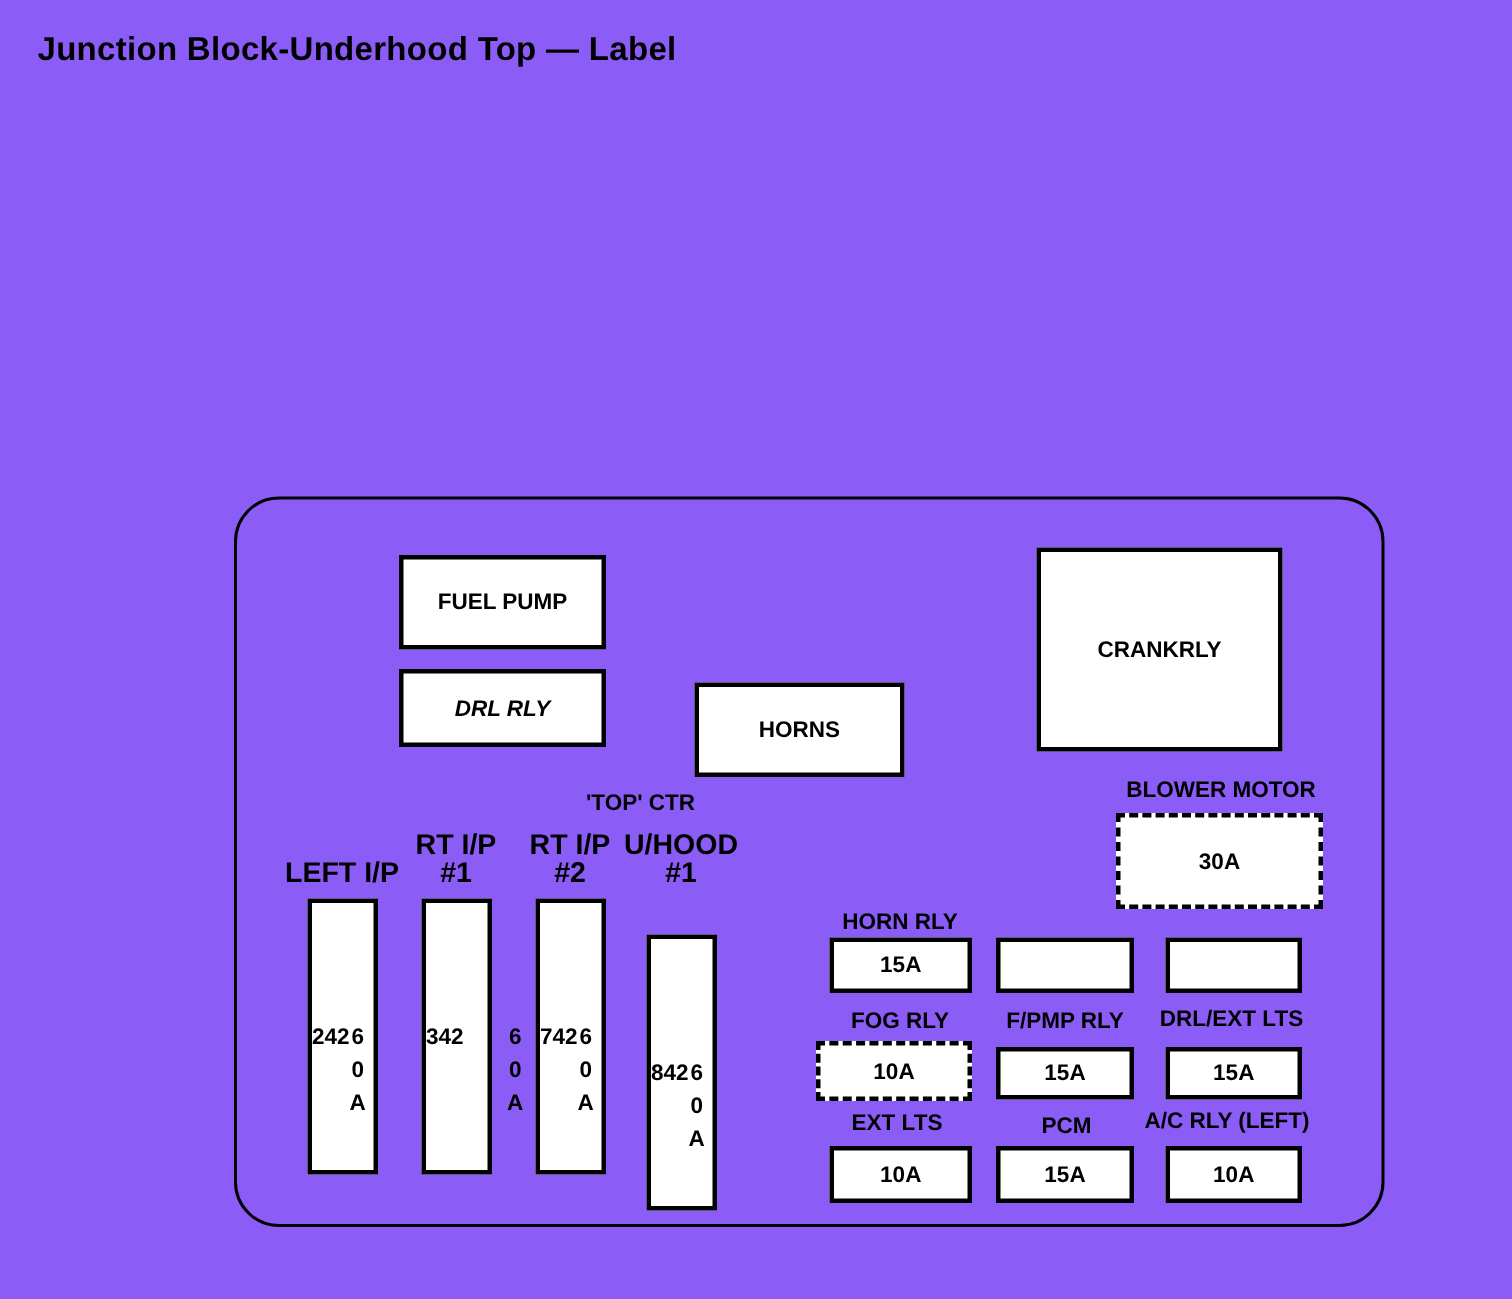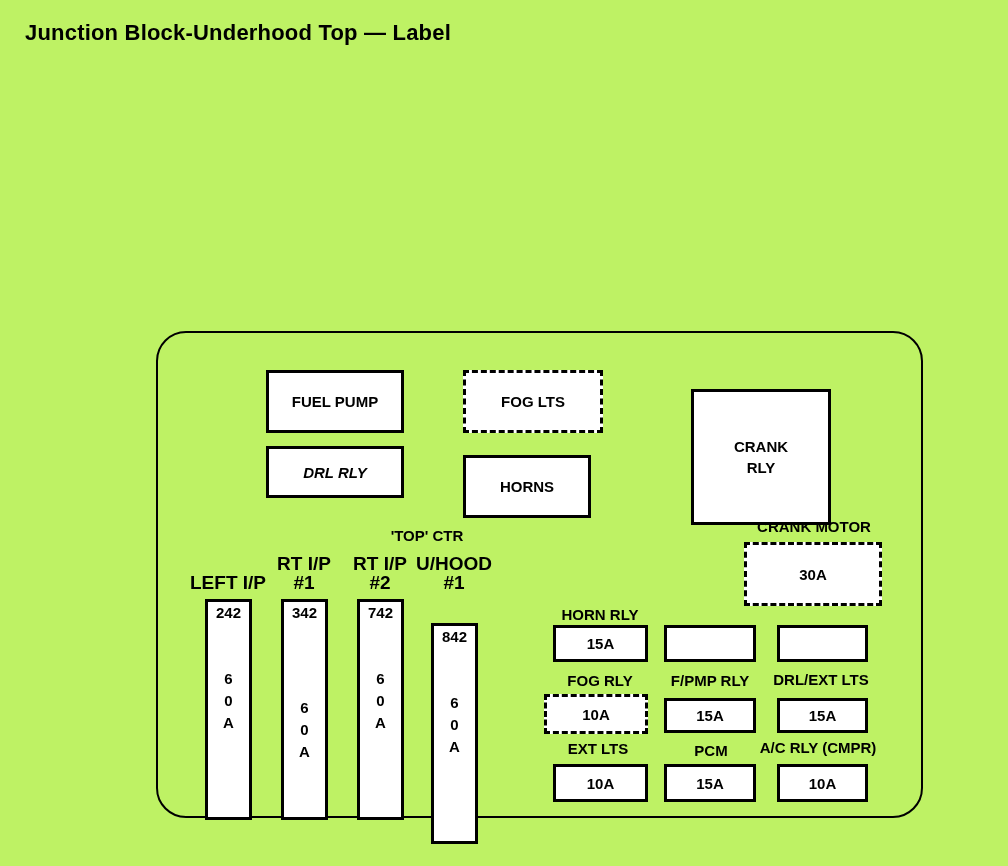--- a/index.html
+++ b/index.html
@@ -5,21 +5,21 @@
   * { box-sizing: border-box; margin: 0; padding: 0; }
   html, body { background: #ffffff; }
   body {
     font-family: "Liberation Sans", "DejaVu Sans", sans-serif;
     color: #000000;
   }
   #stage {
     position: relative;
     width: 1008px;
     height: 866px;
-    background: #bef264;
+    background: #8b5cf6;
     overflow: hidden;
   }
   .title {
     position: absolute;
     left: 25px;
     top: 20px;
     font-size: 22px;
     font-weight: bold;
     letter-spacing: 0.2px;
     white-space: nowrap;
@@ -50,35 +50,35 @@
     font-size: 15px;
     font-weight: bold;
     text-align: center;
     white-space: nowrap;
     line-height: 17px;
   }
   
   #fuel-pump { left: 266px; top: 370px; width: 138px; height: 63px; }
   #fog-lts   { left: 463px; top: 370px; width: 140px; height: 63px; }
   #drl-rly   { left: 266px; top: 446px; width: 138px; height: 52px; font-style: italic; }
-  #horns     { left: 463px; top: 455px; width: 128px; height: 63px; }
-  #crank     { left: 691px; top: 365px; width: 140px; height: 136px; flex-direction: column; line-height: 21px; margin-top: 24px; }
+  #horns     { left: 463px; top: 455px; width: 140px; height: 63px; }
+  #crank     { left: 691px; top: 365px; width: 164px; height: 136px; line-height: 21px; }
   #top-ctr   { left: 357px; top: 527px; width: 140px; }
   
   #blower-label { left: 744px; top: 518px; width: 140px; }
   #blower-box   { left: 744px; top: 542px; width: 138px; height: 64px; }
   
   .maxi {
     position: absolute;
     top: 599px;
     width: 47px;
-    height: 221px;
+    height: 184px;
     border: 3px solid #000;
     display: flex;
-    flex-direction: column;
+    flex-direction: row;
     align-items: center;
     background: #fff;
   }
   #maxi-0 { left: 205px; }
   #maxi-1 { left: 281px; gap: 29px; }
   #maxi-2 { left: 357px; text-align: center; }
   #maxi-3 { left: 431px; margin-top: 24px; }
   .maxi-num { margin-top: 2px; font-size: 15px; font-weight: bold; line-height: 18px; }
   .maxi-amp { margin-top: 46px; display: flex; flex-direction: column; align-items: center; }
   .maxi-amp span { display: block; font-size: 15px; font-weight: bold; line-height: 22px; }
@@ -114,30 +114,29 @@
 </head>
 <body>
 
 <div id="stage">
 
   <div class="title">Junction Block-Underhood Top — Label</div>
 
   <div class="outer"></div>
 
   <div class="box" id="fuel-pump">FUEL PUMP</div>
-  <div class="box dashed" id="fog-lts">FOG LTS</div>
   <div class="box" id="drl-rly">DRL RLY</div>
   <div class="box" id="horns">HORNS</div>
   <div class="box" id="crank">
     <span>CRANK</span>
     <span>RLY</span>
   </div>
   <div class="lbl" id="top-ctr">'TOP'  CTR</div>
 
-  <div class="lbl" id="blower-label">CRANK MOTOR</div>
+  <div class="lbl" id="blower-label">BLOWER MOTOR</div>
   <div class="box dashed" id="blower-box">30A</div>
 
   <div class="maxi-label" id="maxi-label-0">
     <span></span>
     <span>LEFT I/P</span>
   </div>
   <div class="maxi-label" id="maxi-label-1">
     <span>RT I/P</span>
     <span>#1</span>
   </div>
@@ -182,21 +181,21 @@
       <span>A</span>
     </span>
   </div>
 
   <div class="lbl" id="fuse-label-0">HORN RLY</div>
   <div class="lbl" id="fuse-label-3">FOG RLY</div>
   <div class="lbl" id="fuse-label-4">F/PMP RLY</div>
   <div class="lbl" id="fuse-label-5">DRL/EXT LTS</div>
   <div class="lbl" id="fuse-label-6">EXT LTS</div>
   <div class="lbl" id="fuse-label-7">PCM</div>
-  <div class="lbl" id="fuse-label-8">A/C RLY (CMPR)</div>
+  <div class="lbl" id="fuse-label-8">A/C RLY (LEFT)</div>
 
   <div class="box" id="fuse-box-0">15A</div>
   <div class="box" id="fuse-box-1"></div>
   <div class="box" id="fuse-box-2"></div>
   <div class="box dashed" id="fuse-box-3">10A</div>
   <div class="box" id="fuse-box-4">15A</div>
   <div class="box" id="fuse-box-5">15A</div>
   <div class="box" id="fuse-box-6">10A</div>
   <div class="box" id="fuse-box-7">15A</div>
   <div class="box" id="fuse-box-8">10A</div>

